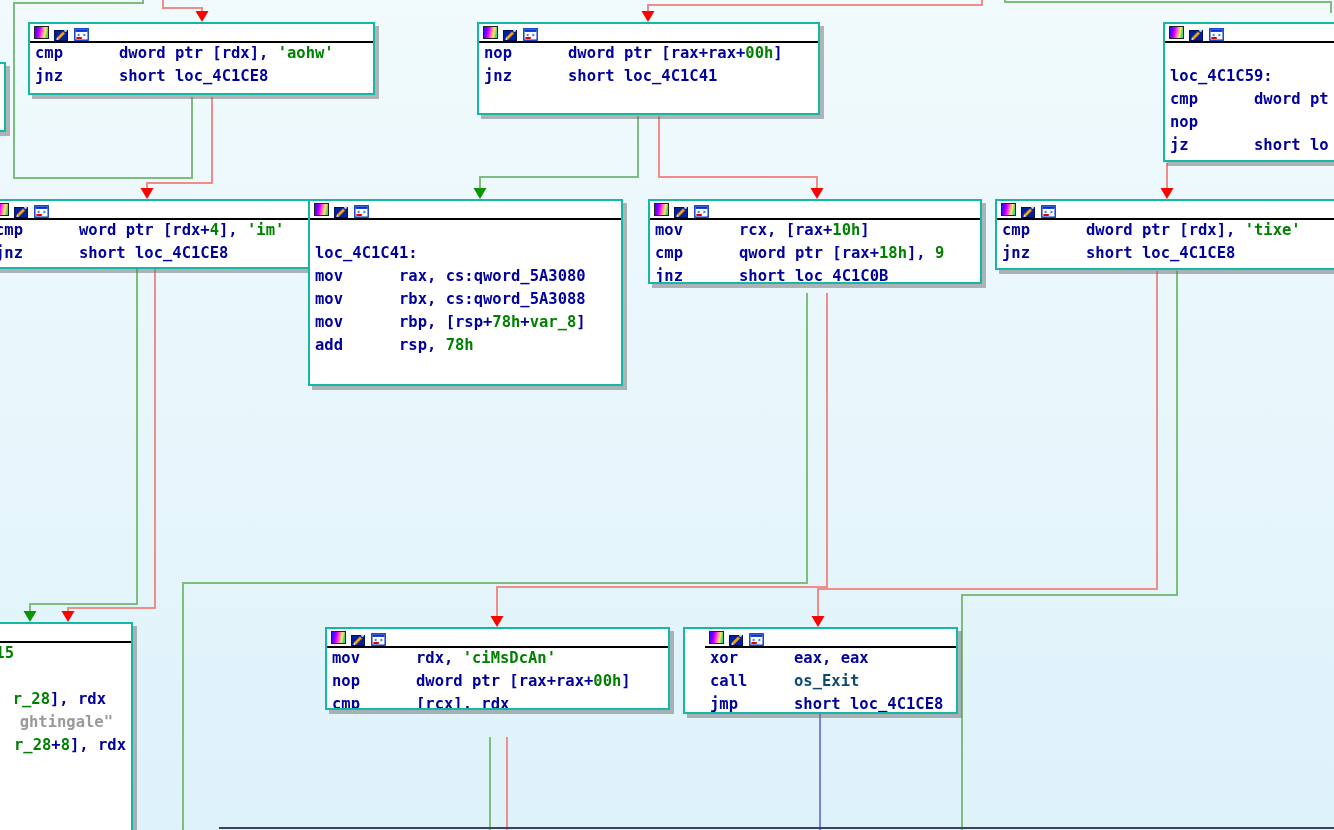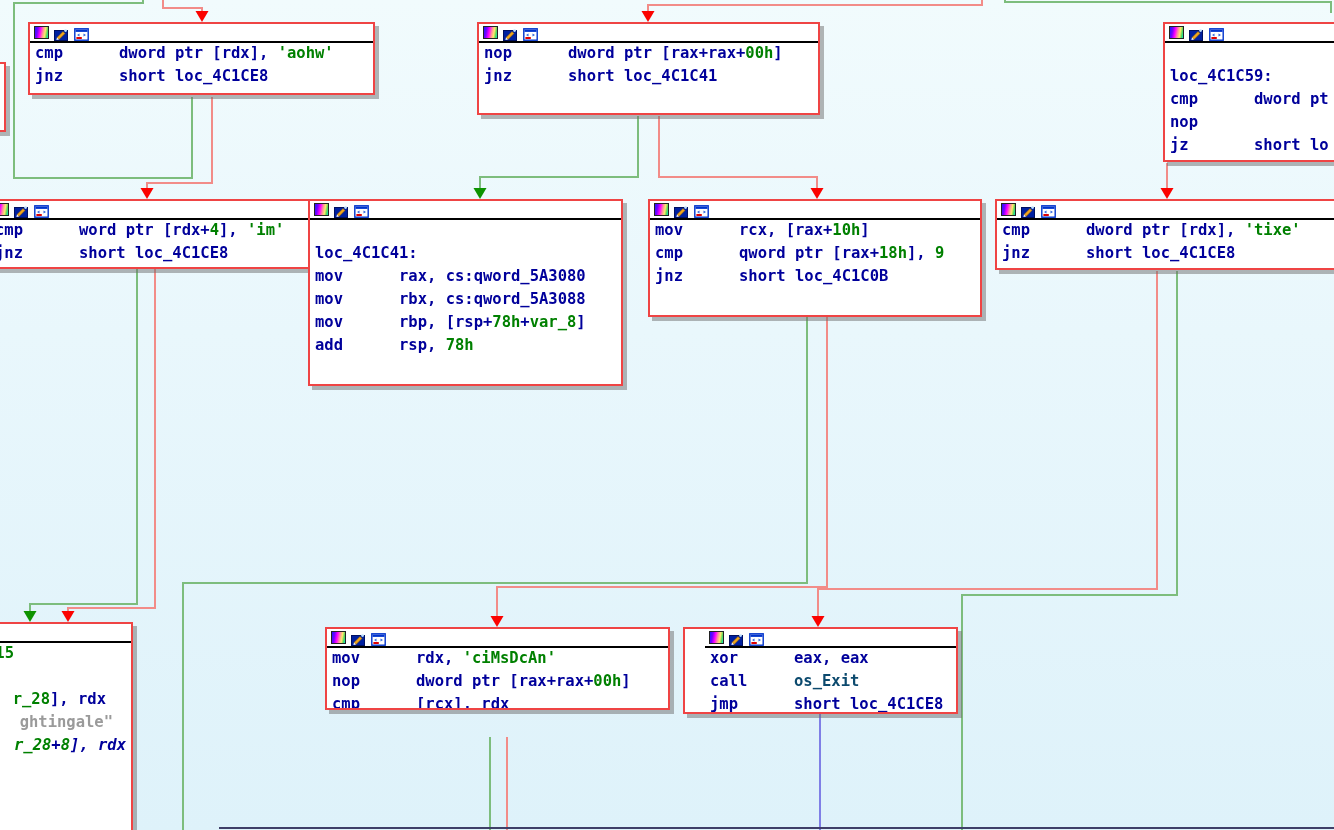--- a/index.html
+++ b/index.html
@@ -4,21 +4,21 @@
 <style>
   html,body{margin:0;padding:0;}
   body{
     width:1334px;height:830px;overflow:hidden;position:relative;
     background:linear-gradient(180deg,#f1fbfd 0%,#e9f7fc 40%,#def2fa 100%);
     font-family:"DejaVu Sans Mono", monospace;
   }
   #stage{position:absolute;left:0;top:0;width:1334px;height:830px;}
   #edge-layer{position:absolute;left:0;top:0;z-index:1;}
   .node{
-    position:absolute;background:#fff;border:2px solid #ef4444;
+    position:absolute;background:#fff;border:2px solid #14b8a6;
     box-shadow:4px 4px 0 rgba(110,110,110,.5);
     box-sizing:border-box;z-index:2;overflow:hidden;
   }
   .titlebar{
     height:17px;border-bottom:2px solid #000;background:#fff;
     display:flex;align-items:center;padding-left:4px;gap:5px;
   }
   .nicon{width:15px;height:13px;display:inline-block;flex:0 0 auto;}
   .icon-color{
     background:linear-gradient(100deg,#1a1aff 0%,#7a00ff 22%,#ff00ff 40%,#ff8fa0 58%,#ffe96a 74%,#59d659 88%,#00e6d0 100%);
@@ -178,21 +178,21 @@
       </div>
       <div class="content">
         <pre class="row"></pre>
         <pre class="row"><span class="c-n">loc_4C1C41:</span></pre>
         <pre class="row"><span class="c-n">mov      rax, cs:qword_5A3080</span></pre>
         <pre class="row"><span class="c-n">mov      rbx, cs:qword_5A3088</span></pre>
         <pre class="row"><span class="c-n">mov      rbp, [rsp+</span><span class="c-g">78h</span><span class="c-n">+</span><span class="c-g">var_8</span><span class="c-n">]</span></pre>
         <pre class="row"><span class="c-n">add      rsp, </span><span class="c-g">78h</span></pre>
       </div>
     </div>
-    <div class="node" style="left: 648px; top: 199px; width: 334px; height: 118px;">
+    <div class="node" style="left: 648px; top: 199px; width: 334px; height: 85px;">
       <div class="titlebar">
         <span class="nicon icon-color"></span>
         <span class="nicon"><svg width="15" height="13" viewBox="0 0 15 13">
             <rect x="0.5" y="2.5" width="13" height="10" fill="#0020a0" stroke="#001060"></rect>
             <polygon points="3,9.5 9,3.5 11,5.5 5,11.5" fill="#f2a71c" stroke="#8a5a00" stroke-width="0.5"></polygon>
             <polygon points="3,9.5 5,11.5 2.4,12 " fill="#ffffff"></polygon>
             <circle cx="11.6" cy="2.6" r="1.4" fill="#bfe2ff"></circle>
           </svg></span>
         <span class="nicon"><svg width="15" height="13" viewBox="0 0 15 13">
             <rect x="0.8" y="0.8" width="13.4" height="11.4" fill="#ffffff" stroke="#0033cc" stroke-width="1.4"></rect>
@@ -227,21 +227,21 @@
         <pre class="row"><span class="c-n">cmp      dword ptr [rdx], </span><span class="c-g">'tixe'</span></pre>
         <pre class="row"><span class="c-n">jnz      short loc_4C1CE8</span></pre>
       </div>
     </div>
     <div class="node" style="left: -250px; top: 622px; width: 383px; height: 215px;">
       <div class="titlebar"></div>
       <div class="content">
         <div class="fragrow" style="top: 1px; right: 117px;"><span class="c-g">15</span></div>
         <div class="fragrow" style="top: 47px; right: 25px;"><span class="c-g">r_28</span><span class="c-n">], rdx</span></div>
         <div class="fragrow" style="top: 70px; right: 18px;"><span class="c-gr">ghtingale"</span></div>
-        <div class="fragrow" style="top: 93px; right: 5px; font-style: italic;"><span class="c-g">r_28</span><span class="c-n">+</span><span class="c-g">8</span><span class="c-n">], rdx</span></div>
+        <div class="fragrow" style="top: 93px; right: 5px;"><span class="c-g">r_28</span><span class="c-n">+</span><span class="c-g">8</span><span class="c-n">], rdx</span></div>
       </div>
     </div>
     <div class="node" style="left: 325px; top: 627px; width: 345px; height: 83px;">
       <div class="titlebar">
         <span class="nicon icon-color"></span>
         <span class="nicon"><svg width="15" height="13" viewBox="0 0 15 13">
             <rect x="0.5" y="2.5" width="13" height="10" fill="#0020a0" stroke="#001060"></rect>
             <polygon points="3,9.5 9,3.5 11,5.5 5,11.5" fill="#f2a71c" stroke="#8a5a00" stroke-width="0.5"></polygon>
             <polygon points="3,9.5 5,11.5 2.4,12 " fill="#ffffff"></polygon>
             <circle cx="11.6" cy="2.6" r="1.4" fill="#bfe2ff"></circle>

